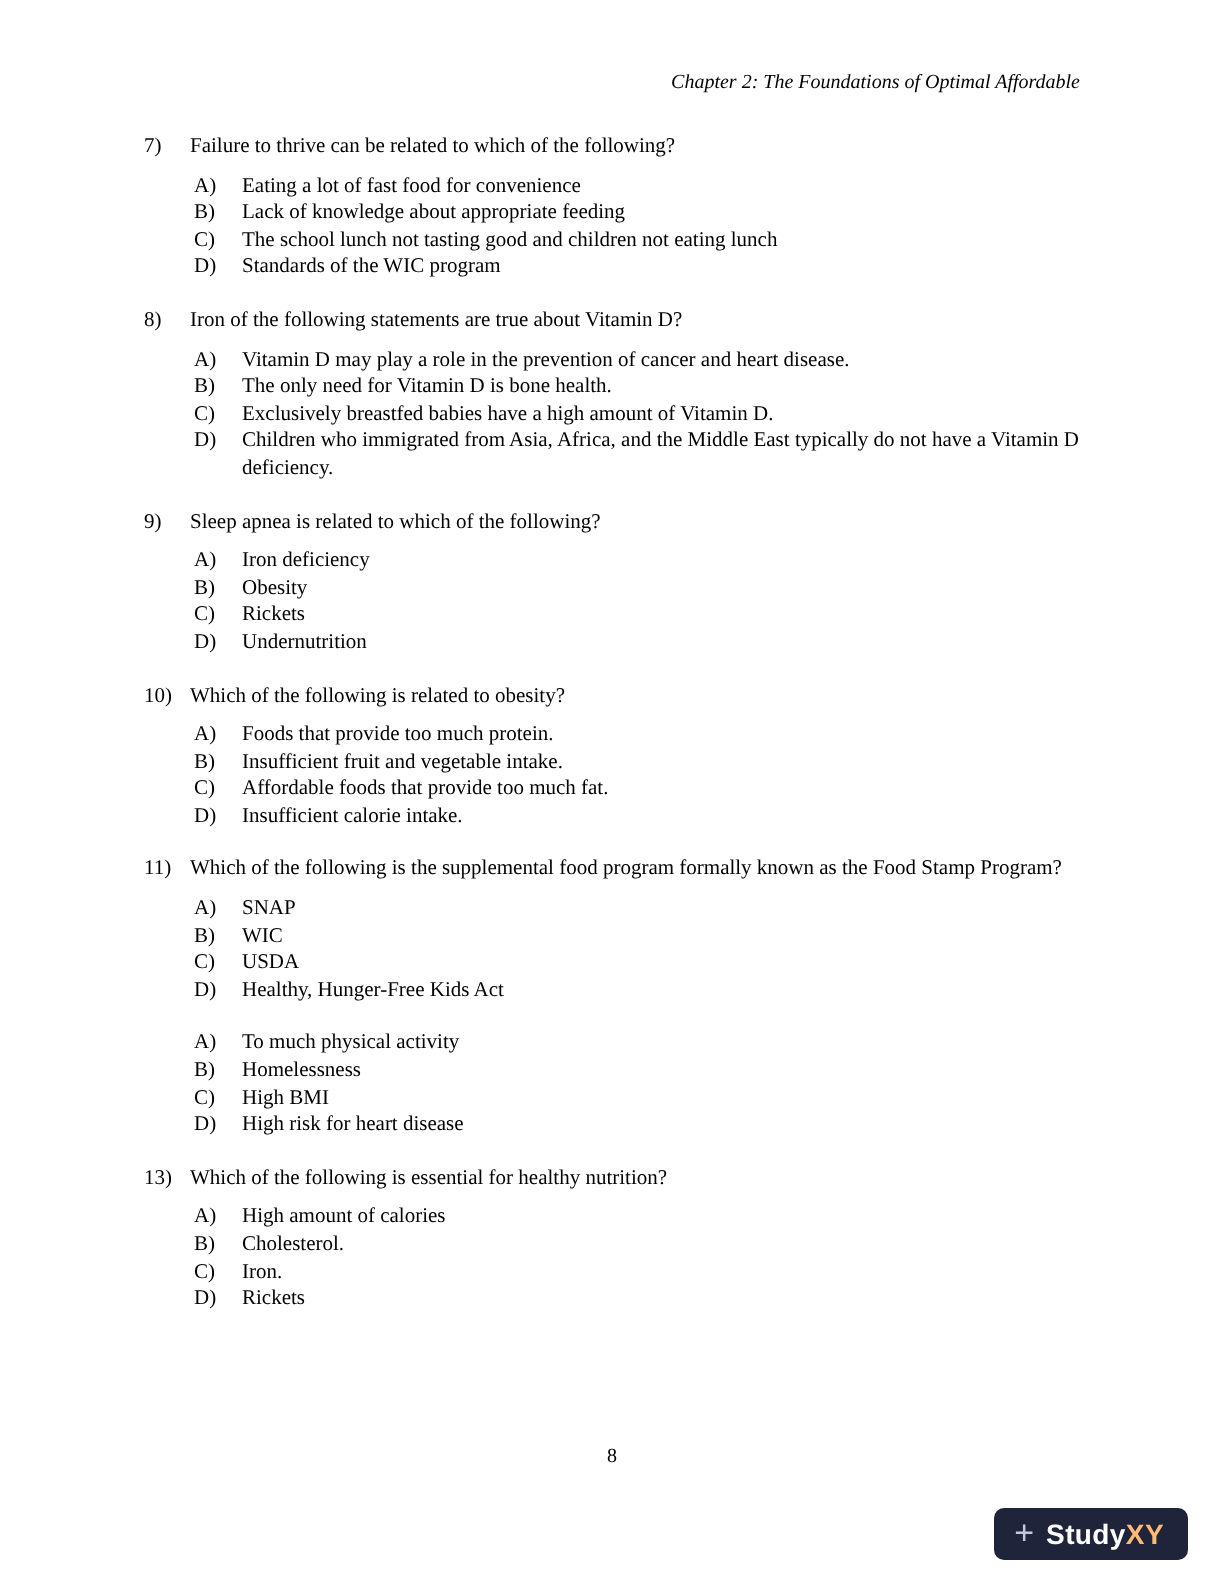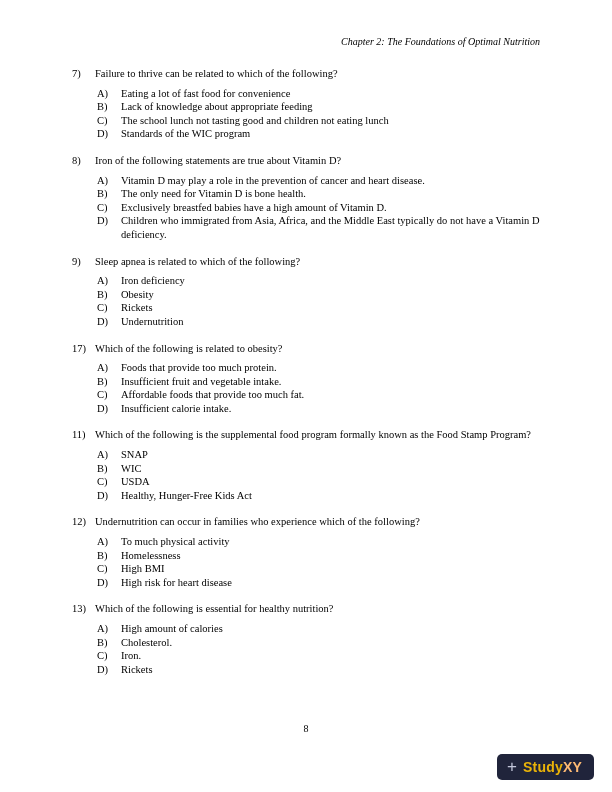--- a/index.html
+++ b/index.html
@@ -63,29 +63,29 @@
     color: #c3c6da;
     font-size: 17px;
     font-weight: 300;
     line-height: 16px;
   }
   .brand-text {
     font-size: 14px;
     font-weight: bold;
     letter-spacing: 0.2px;
   }
-  .brand-primary { color: #eab308; }
+  .brand-primary { color: #ffffff; }
   .brand-secondary { color: #fdba74; }
 </style>
 </head>
 <body>
 
 <div class="page">
 
-  <div class="running-header">Chapter 2: The Foundations of Optimal Nutrition</div>
+  <div class="running-header">Chapter 2: The Foundations of Optimal Affordable</div>
 
   <div class="content">
 
     <div class="question">
       <div class="q-row">
         <span class="q-num">7)</span>
         <span class="q-text">Failure to thrive can be related to which of the following?</span>
       </div>
       <div class="options">
         <div class="opt-row">
@@ -152,21 +152,21 @@
         </div>
         <div class="opt-row">
           <span class="opt-letter">D)</span>
           <span class="opt-text">Undernutrition</span>
         </div>
       </div>
     </div>
 
     <div class="question">
       <div class="q-row">
-        <span class="q-num">17)</span>
+        <span class="q-num">10)</span>
         <span class="q-text">Which of the following is related to obesity?</span>
       </div>
       <div class="options">
         <div class="opt-row">
           <span class="opt-letter">A)</span>
           <span class="opt-text">Foods that provide too much protein.</span>
         </div>
         <div class="opt-row">
           <span class="opt-letter">B)</span>
           <span class="opt-text">Insufficient fruit and vegetable intake.</span>
@@ -201,24 +201,20 @@
           <span class="opt-text">USDA</span>
         </div>
         <div class="opt-row">
           <span class="opt-letter">D)</span>
           <span class="opt-text">Healthy, Hunger-Free Kids Act</span>
         </div>
       </div>
     </div>
 
     <div class="question">
-      <div class="q-row">
-        <span class="q-num">12)</span>
-        <span class="q-text">Undernutrition can occur in families who experience which of the following?</span>
-      </div>
       <div class="options">
         <div class="opt-row">
           <span class="opt-letter">A)</span>
           <span class="opt-text">To much physical activity</span>
         </div>
         <div class="opt-row">
           <span class="opt-letter">B)</span>
           <span class="opt-text">Homelessness</span>
         </div>
         <div class="opt-row">

